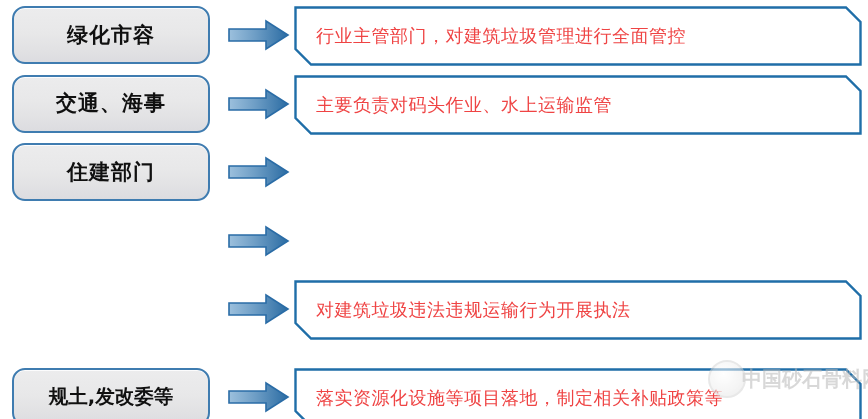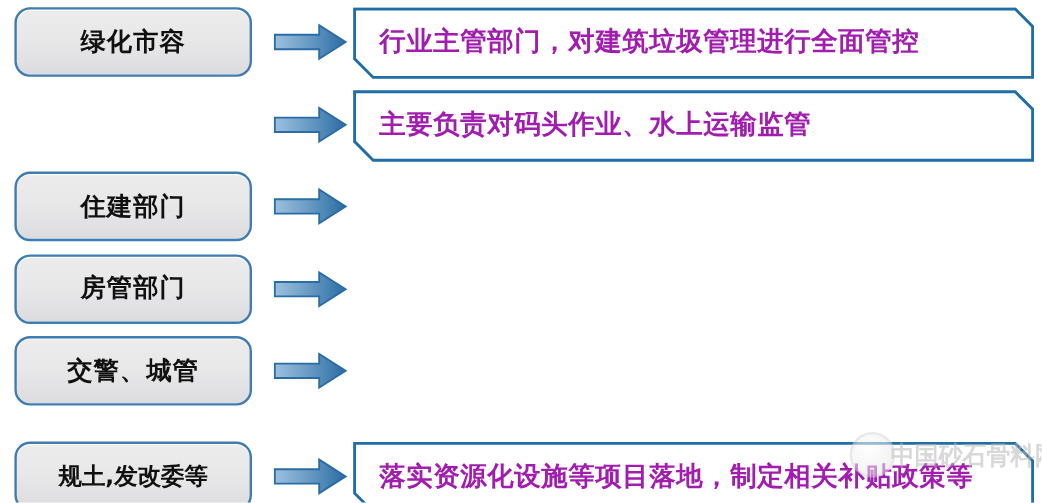--- a/index.html
+++ b/index.html
@@ -79,26 +79,25 @@
   }
   .desc-text {
     position: absolute;
     left: 22px;
     top: 0;
     right: 10px;
     height: 60px;
     display: flex;
     align-items: center;
     font-family: "DejaVu Sans", "Liberation Sans", sans-serif;
-    font-size: 22px;
-    color: #a21caf;
+    font-size: 18px;
+    color: #ef4444;
     letter-spacing: 0.5px;
     white-space: nowrap;
     line-height: 1;
-    font-weight: bold;
   }
 
   
   .watermark {
     position: absolute;
     left: 706px;
     top: 352px;
     width: 158px;
     height: 62px;
     pointer-events: none;
@@ -147,20 +146,23 @@
             <path d="M1 10 L38 10 L38 2 L60 16 L38 30 L38 22 L1 22 Z" fill="url(#ag0)" stroke="#2a6ca6" stroke-width="1.6" stroke-linejoin="miter"></path>
           </svg></div>
         <div class="desc-box">
           <svg width="568" height="60" viewBox="0 0 568 60" xmlns="http://www.w3.org/2000/svg">
             <path d="M1.5 1.5 L552 1.5 L566.5 16 L566.5 58.5 L17 58.5 L1.5 43 Z" fill="#ffffff" stroke="#1f6ea8" stroke-width="2.4" stroke-linejoin="miter"></path>
           </svg>
           <div class="desc-text">行业主管部门，对建筑垃圾管理进行全面管控</div>
         </div>
       </div>
       <div class="row" style="top: 74.5px;">
+        <div class="dept-box">
+          <span class="dept-label">交通、海事</span>
+        </div>
         <div class="arrow"><svg width="62" height="32" viewBox="0 0 62 32" xmlns="http://www.w3.org/2000/svg">
             <defs>
               <linearGradient id="ag1" x1="0" y1="0" x2="1" y2="0">
                 <stop offset="0%" stop-color="#9cc0dd"></stop>
                 <stop offset="45%" stop-color="#6d9dc5"></stop>
                 <stop offset="100%" stop-color="#2b6ca3"></stop>
               </linearGradient>
             </defs>
             <path d="M1 10 L38 10 L38 2 L60 16 L38 30 L38 22 L1 22 Z" fill="url(#ag1)" stroke="#2a6ca6" stroke-width="1.6" stroke-linejoin="miter"></path>
           </svg></div>
@@ -180,48 +182,48 @@
               <linearGradient id="ag2" x1="0" y1="0" x2="1" y2="0">
                 <stop offset="0%" stop-color="#9cc0dd"></stop>
                 <stop offset="45%" stop-color="#6d9dc5"></stop>
                 <stop offset="100%" stop-color="#2b6ca3"></stop>
               </linearGradient>
             </defs>
             <path d="M1 10 L38 10 L38 2 L60 16 L38 30 L38 22 L1 22 Z" fill="url(#ag2)" stroke="#2a6ca6" stroke-width="1.6" stroke-linejoin="miter"></path>
           </svg></div>
       </div>
       <div class="row" style="top: 211.5px;">
-        <div class="dept-box">
-          <span class="dept-label">房管部门</span>
-        </div>
         <div class="arrow"><svg width="62" height="32" viewBox="0 0 62 32" xmlns="http://www.w3.org/2000/svg">
             <defs>
               <linearGradient id="ag3" x1="0" y1="0" x2="1" y2="0">
                 <stop offset="0%" stop-color="#9cc0dd"></stop>
                 <stop offset="45%" stop-color="#6d9dc5"></stop>
                 <stop offset="100%" stop-color="#2b6ca3"></stop>
               </linearGradient>
             </defs>
             <path d="M1 10 L38 10 L38 2 L60 16 L38 30 L38 22 L1 22 Z" fill="url(#ag3)" stroke="#2a6ca6" stroke-width="1.6" stroke-linejoin="miter"></path>
           </svg></div>
       </div>
       <div class="row" style="top: 280px;">
-        <div class="dept-box">
-          <span class="dept-label">交警、城管</span>
-        </div>
         <div class="arrow"><svg width="62" height="32" viewBox="0 0 62 32" xmlns="http://www.w3.org/2000/svg">
             <defs>
               <linearGradient id="ag4" x1="0" y1="0" x2="1" y2="0">
                 <stop offset="0%" stop-color="#9cc0dd"></stop>
                 <stop offset="45%" stop-color="#6d9dc5"></stop>
                 <stop offset="100%" stop-color="#2b6ca3"></stop>
               </linearGradient>
             </defs>
             <path d="M1 10 L38 10 L38 2 L60 16 L38 30 L38 22 L1 22 Z" fill="url(#ag4)" stroke="#2a6ca6" stroke-width="1.6" stroke-linejoin="miter"></path>
           </svg></div>
+        <div class="desc-box">
+          <svg width="568" height="60" viewBox="0 0 568 60" xmlns="http://www.w3.org/2000/svg">
+            <path d="M1.5 1.5 L552 1.5 L566.5 16 L566.5 58.5 L17 58.5 L1.5 43 Z" fill="#ffffff" stroke="#1f6ea8" stroke-width="2.4" stroke-linejoin="miter"></path>
+          </svg>
+          <div class="desc-text">对建筑垃圾违法违规运输行为开展执法</div>
+        </div>
       </div>
       <div class="row" style="top: 368px; padding-left: 28px;">
         <div class="dept-box">
           <span class="dept-label tight">规土,发改委等</span>
         </div>
         <div class="arrow"><svg width="62" height="32" viewBox="0 0 62 32" xmlns="http://www.w3.org/2000/svg">
             <defs>
               <linearGradient id="ag5" x1="0" y1="0" x2="1" y2="0">
                 <stop offset="0%" stop-color="#9cc0dd"></stop>
                 <stop offset="45%" stop-color="#6d9dc5"></stop>

